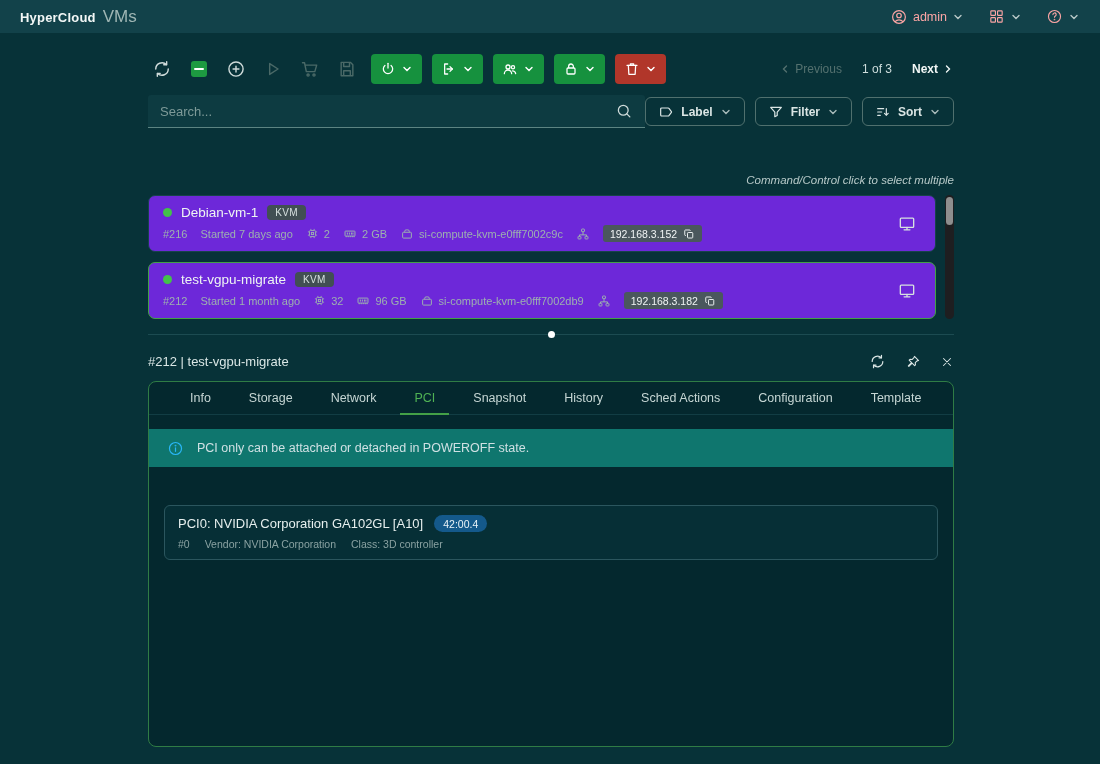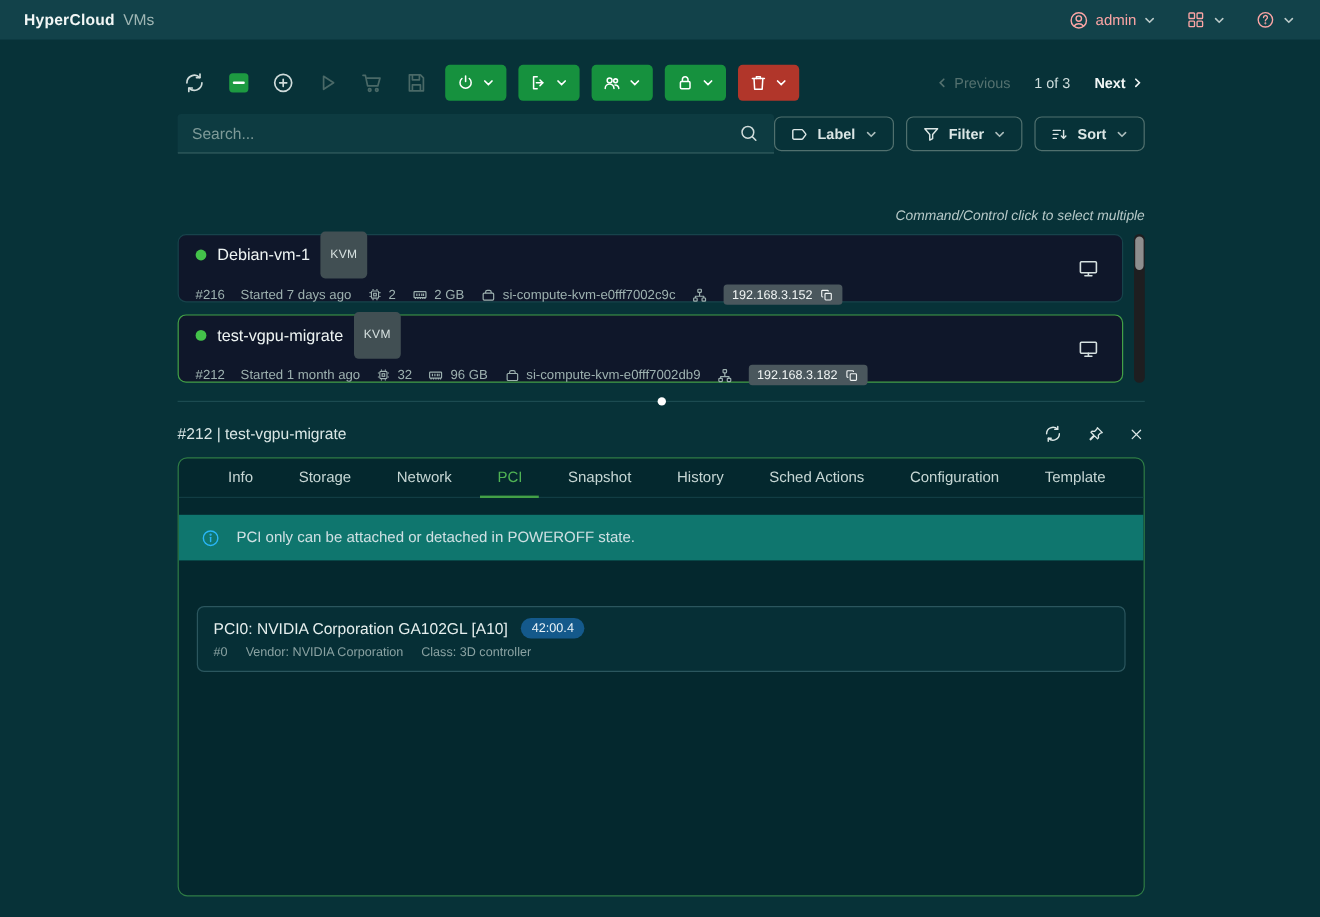--- a/index.html
+++ b/index.html
@@ -16,21 +16,21 @@
   .i20{width:20px;height:20px}
 
   
   .topbar {
     height:33px; background:#12424a;
     display:flex; align-items:center; justify-content:space-between;
     padding:0 20px;
   }
   .brand { display:flex; align-items:baseline; gap:7px; }
   .brand-name { color:#f2f7f6; font-weight:bold; font-size:13px; letter-spacing:.2px; }
-  .brand-product { color:#9fb6b4; font-size:13px; }
+  .brand-product { color:#9fb6b4; font-size:17px; }
   .topbar-right { display:flex; align-items:center; }
   .tb-item { display:flex; align-items:center; gap:5px; color:#fca5a5; font-size:12.5px; margin-left:24px; cursor:pointer; }
   .tb-item .chev { color:#b9c9c8; }
 
   
   .content { position:absolute; left:148px; top:33px; width:806px; }
 
   .toolbar-row { margin-top:21px; height:30px; display:flex; align-items:center; justify-content:space-between; }
   .action-icons { display:flex; align-items:center; gap:9px; }
   .icon-btn { width:28px; height:28px; display:flex; align-items:center; justify-content:center;
@@ -56,28 +56,28 @@
   .filter-buttons { display:flex; gap:10px; }
   .fbtn { height:29px; padding:12px 12px; background:transparent; border:1px solid #50706e; border-radius:6px;
           color:#dbe6e5; font-size:12px; font-weight:bold; display:flex; align-items:center; gap:7px; cursor:pointer;
           font-family:"Liberation Sans", sans-serif; }
   .fbtn .chev { color:#aabcbb; }
 
   .hint { margin-top:46px; text-align:right; font-style:italic; font-size:11.5px; color:#b7c9c8; }
 
   
   .vm-list { position:relative; margin-top:9px; padding-right:18px; }
-  .vm-card { height:57px; background:#0f172a; border:1px solid #17434b; border-radius:7px;
+  .vm-card { height:57px; background:#6d28d9; border:1px solid #17434b; border-radius:7px;
              display:flex; align-items:center; padding:0 14px; margin-bottom:10px; cursor:pointer; }
   .vm-card.selected { border:1.5px solid #43a047; }
   .vm-main { flex:1; }
   .vm-row1 { display:flex; align-items:center; gap:9px; }
   .vm-dot { width:9px; height:9px; border-radius:50%; background:#43c24a; }
   .vm-name { color:#eef4f3; font-size:13.5px; }
-  .pill-gray { background:#414f53; color:#d6e0df; font-size:10px; padding:14px 8px; border-radius:4px; letter-spacing:.3px; }
+  .pill-gray { background:#414f53; color:#d6e0df; font-size:10px; padding:2px 8px; border-radius:4px; letter-spacing:.3px; }
   .vm-row2 { margin-top:5px; display:flex; align-items:center; gap:13px; color:#9db1af; font-size:11px; }
   .mi { display:flex; align-items:center; gap:5px; }
   .mi svg { color:#9db1af; }
   .ip-pill { background:#4a575d; color:#f0f4f4; font-size:10.5px; padding:2.5px 7px; border-radius:3px;
              display:flex; align-items:center; gap:6px; cursor:pointer; }
   .console-btn { background:transparent; border:none; color:#d6e1e0; cursor:pointer; padding:4px; }
   .vm-scrollbar { position:absolute; right:0; top:0; width:9px; height:124px; background:#1e1e20; border-radius:5px; cursor:pointer; }
   .vm-scroll-thumb { position:absolute; top:2px; left:1px; width:7px; height:28px; background:#8e8e8e; border-radius:4px; }
 
   

